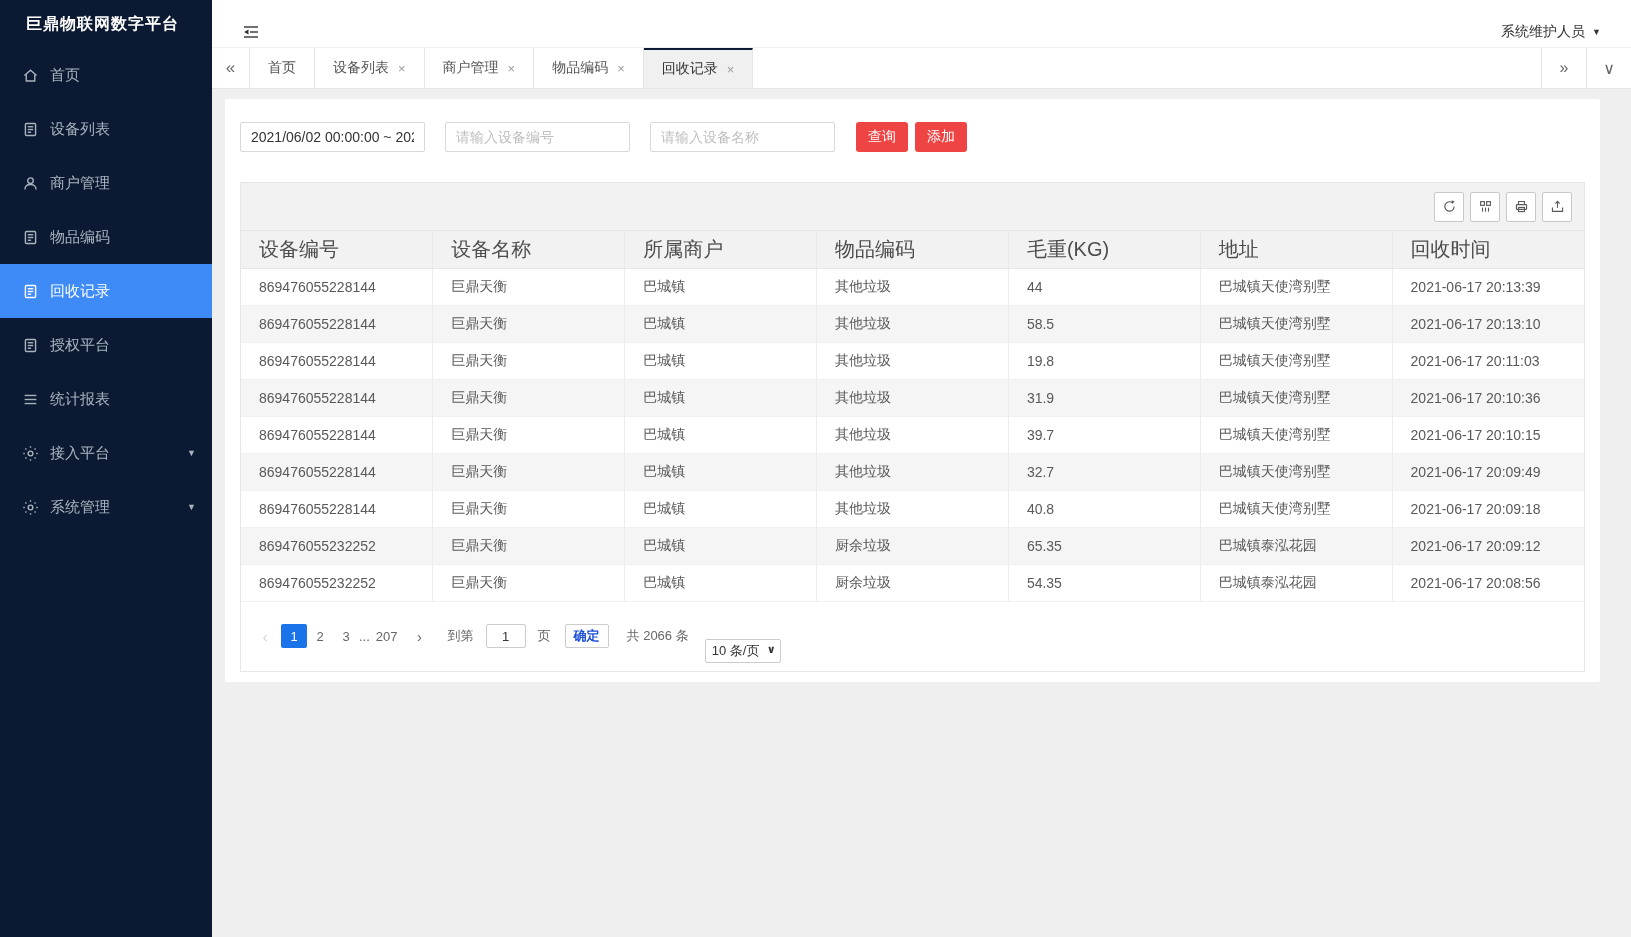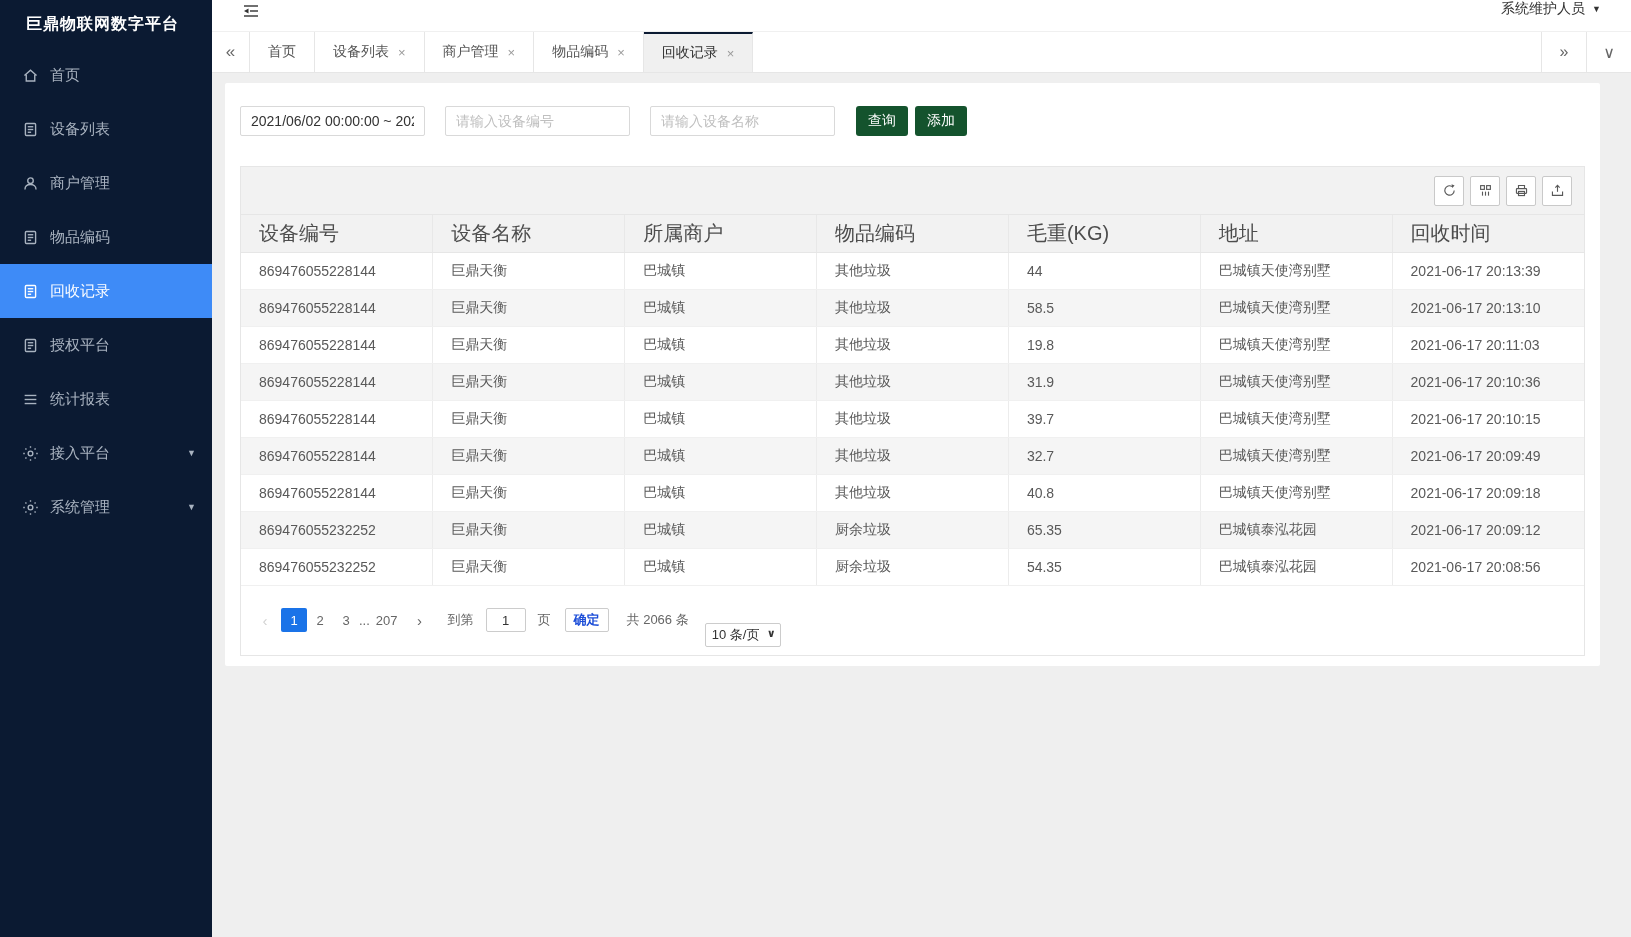--- a/index.html
+++ b/index.html
@@ -11,21 +11,21 @@
   .logo { color:#ffffff; font-size:16px; font-weight:bold; padding:14px 0 0 26px; height:48px; letter-spacing:1px; white-space:nowrap; }
   .side-item { height:54px; display:flex; align-items:center; padding-left:22px; font-size:15px; cursor:pointer; position:relative; }
   .side-item .sicon { width:17px; height:17px; margin-right:11px; display:inline-flex; }
   .side-item svg { width:17px; height:17px; stroke:currentColor; fill:none; stroke-width:1.3; }
   .side-item.active { background:#3e8bf7; color:#ffffff; }
   .side-item .caret { position:absolute; right:16px; font-size:9px; color:#a9b3c0; }
 
   
   .main { flex:1; display:flex; flex-direction:column; background:#ffffff; min-width:0; }
 
-  .topbar { height:32px; background:#fff; display:flex; align-items:flex-start; justify-content:space-between; padding:0 30px 0 30px; border-bottom:1px solid #f0f0f0; }
+  .topbar { height:32px; background:#fff; display:flex; align-items:center; justify-content:space-between; padding:0 30px 0 30px; border-bottom:1px solid #f0f0f0;margin-top:16px; }
   .collapse-btn { background:none; border:none; cursor:pointer; width:22px; height:22px; display:flex; align-items:center; }
   .collapse-btn svg { width:18px; height:18px; stroke:#333; stroke-width:1.4; fill:#333; }
   .user-menu { font-size:14px; color:#333; cursor:pointer; display:flex; align-items:center; gap:7px; }
   .user-menu .ucaret { font-size:9px; color:#333; }
 
   .tabbar { height:41px; background:#fff; border-bottom:1px solid #e6e6e6; display:flex; align-items:stretch; }
   .tab-scroll { width:38px; border-right:1px solid #e6e6e6; background:#fff; display:flex; align-items:center; justify-content:center; font-size:17px; color:#666; cursor:pointer; border-top:none; border-left:none; border-bottom:none; }
   .tabs { display:flex; flex:1; min-width:0; }
   .tab { display:flex; align-items:center; padding:0 18px; font-size:14px; color:#555; border-right:1px solid #e6e6e6; cursor:pointer; gap:9px; background:#fff; }
   .tab .close { color:#9a9a9a; font-size:13px; cursor:pointer; }
@@ -35,21 +35,21 @@
 
   .content { flex:1; background:#efefef; padding:10px 31px 0 13px; overflow:hidden; }
   .card { background:#ffffff; border-radius:2px; padding:23px 15px 10px 15px; }
 
   
   .filters { display:flex; align-items:center; margin-bottom:30px; }
   .filters input { height:30px; border:1px solid #d9d9d9; border-radius:2px; font-size:14px; color:#333; padding:0 10px; outline:none; }
   .filters input::placeholder { color:#bfbfbf; }
   .f-date { width:185px; }
   .f-text { width:185px; margin-left:20px; }
-  .btn { height:30px; border:none; border-radius:3px; background:#14532d; color:#fff; font-size:14px; cursor:pointer; padding:0 12px; }
+  .btn { height:30px; border:none; border-radius:3px; background:#ef4444; color:#fff; font-size:14px; cursor:pointer; padding:0 12px; }
   .btn-search { margin-left:21px; }
   .btn-add { margin-left:7px; }
 
   
   .table-widget { border:1px solid #e6e6e6; }
   .table-toolbar { height:48px; background:#f2f2f2; border-bottom:1px solid #e6e6e6; display:flex; align-items:center; justify-content:flex-end; padding-right:12px; gap:6px; }
   .tool-btn { width:30px; height:30px; background:#fff; border:1px solid #c9c9c9; border-radius:2px; cursor:pointer; display:flex; align-items:center; justify-content:center; }
   .tool-btn svg { width:15px; height:15px; stroke:#595959; fill:none; stroke-width:1.2; }
 
   table { width:100%; border-collapse:collapse; table-layout:fixed; }

